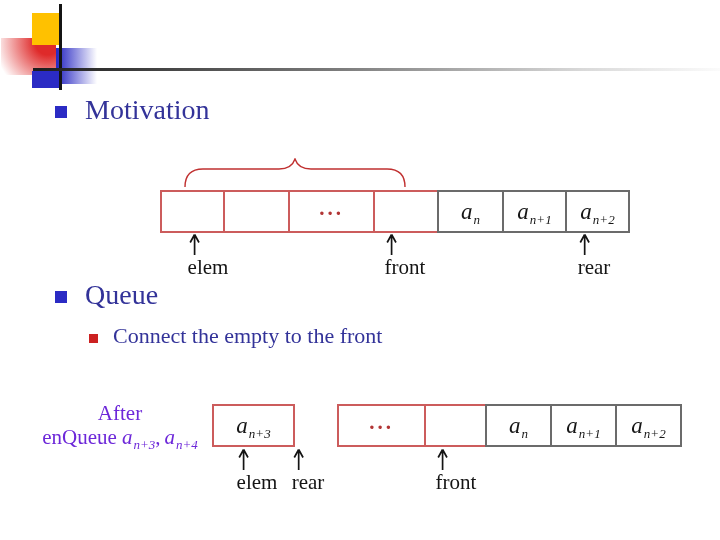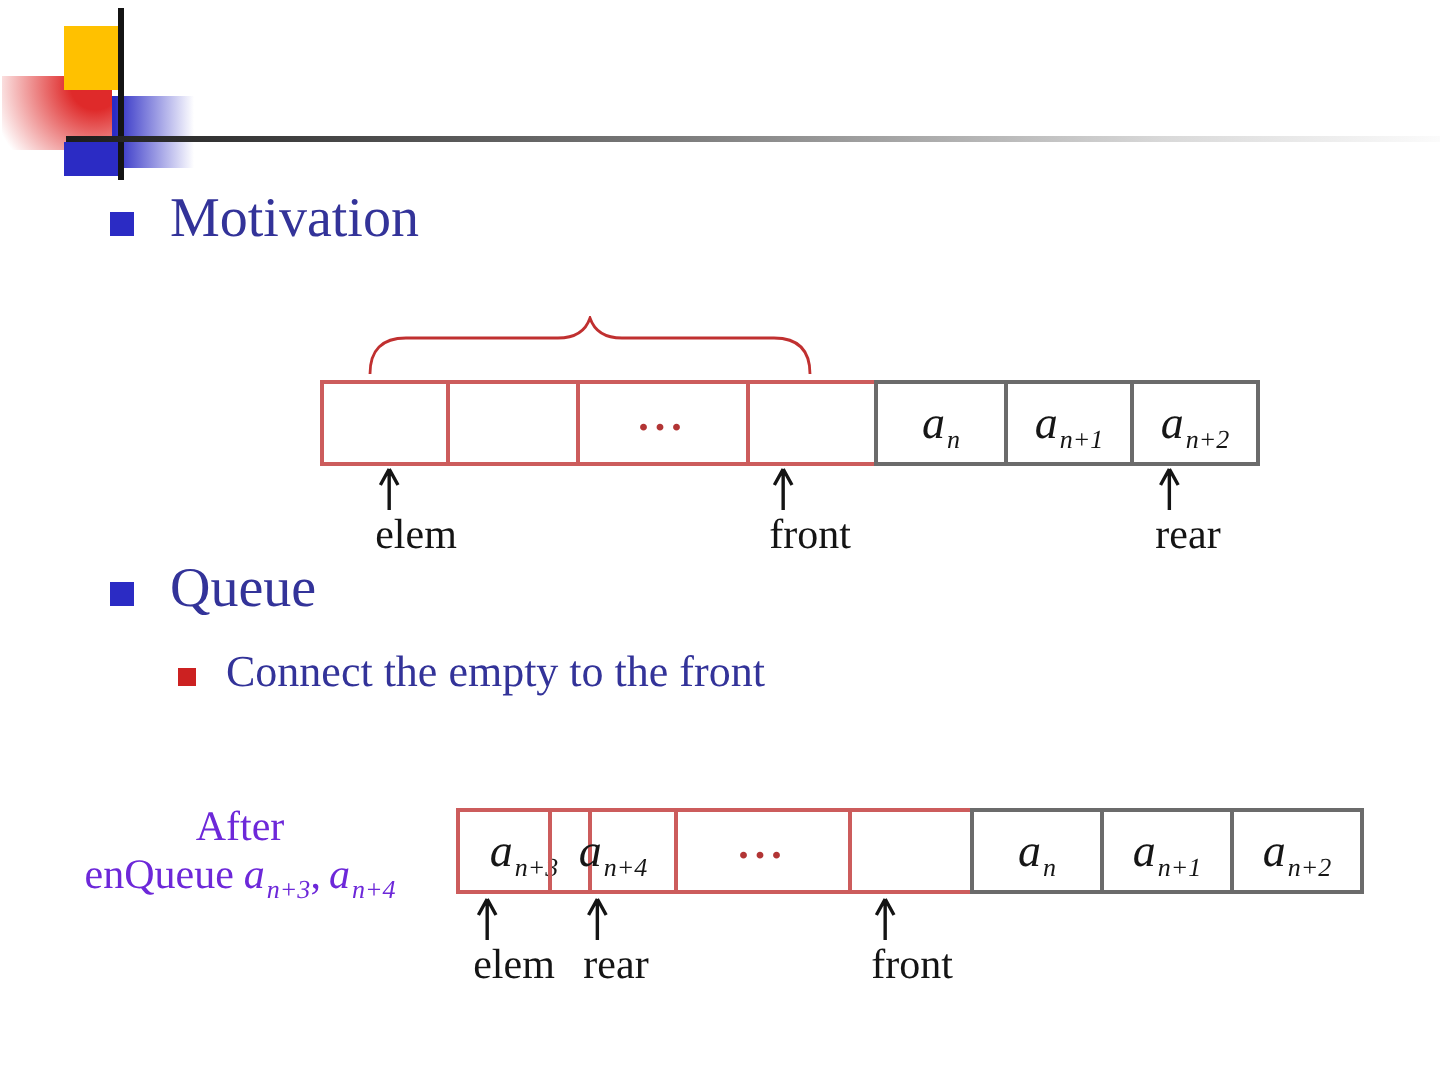--- a/index.html
+++ b/index.html
@@ -112,25 +112,22 @@
   <span class="bullet-text t-method">Queue</span>
   <span class="sub-bullet-sq"></span>
   <span class="sub-bullet-text">Connect the empty to the front</span>
 
   <div class="after-note">
     <div>After</div>
     <div><span class="an-prefix">enQueue</span><i>a</i><sub>n+3</sub><span class="an-sep">,</span><i>a</i><sub>n+4</sub></div>
   </div>
 
   <div class="queue q2">
-    <div class="cell red" style="left:16px;width:68px">
+    <div class="cell red" style="left:0;width:83px">
       <span class="math"><i>a</i><sub>n+3</sub></span>
-    </div>
-    <div class="cell red" style="left:62px;width:65px">
-      <span class="math"><i>a</i><sub>n+4</sub></span>
     </div>
     <div class="cell red" style="left:125px;width:89px">
       <span class="dots-text">...</span>
     </div>
     <div class="cell red" style="left:212px;width:63px"></div>
     <div class="cell" style="left:273px;width:67px">
       <span class="math"><i>a</i><sub>n</sub></span>
     </div>
     <div class="cell" style="left:338px;width:67px">
       <span class="math"><i>a</i><sub>n+1</sub></span>

